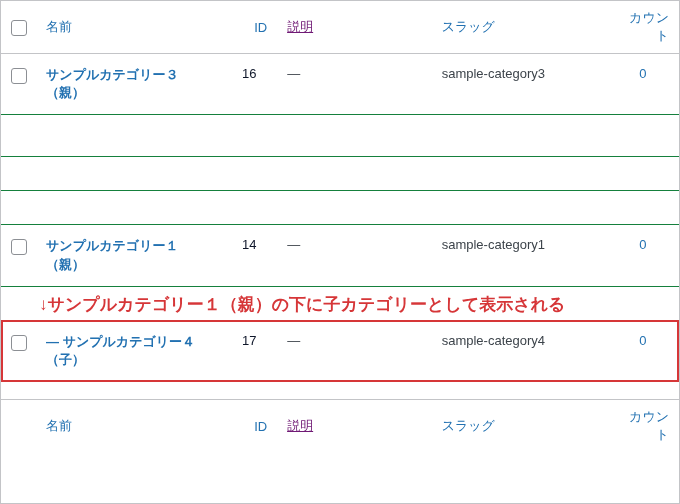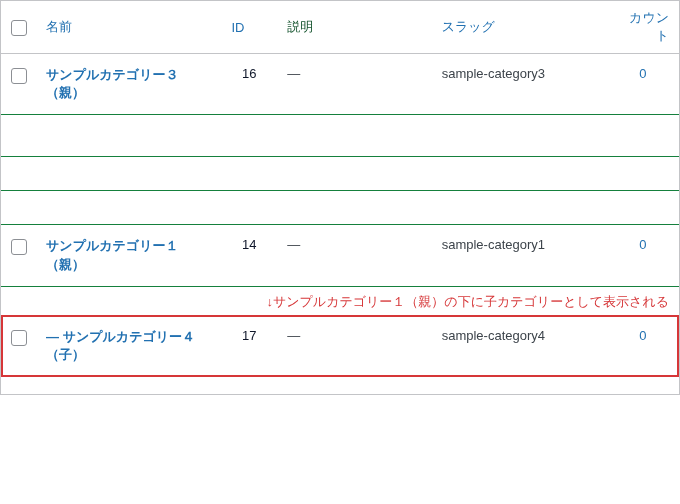--- a/index.html
+++ b/index.html
@@ -5,21 +5,21 @@
   * { box-sizing: border-box; }
   html, body {
     margin: 0; padding: 0;
     font-family: -apple-system, BlinkMacSystemFont, "Segoe UI", "Hiragino Kaku Gothic Pro", Meiryo, sans-serif;
     font-size: 13px;
     background: #fff;
     color: #3c434a;
   }
   .wrap {
     width: 680px;
-    height: 395px;
+    height: 504px;
     border: 1px solid #c3c4c7;
     background: #fff;
     padding: 0;
   }
   table {
     width: 100%;
     border-collapse: collapse;
     table-layout: fixed;
   }
   thead th, tfoot th {
@@ -32,22 +32,23 @@
   }
   tfoot th {
     border-bottom: none;
     border-top: 1px solid #c3c4c7;
   }
   thead th.sortable, tfoot th.sortable {
     color: #2271b1;
     cursor: pointer;
   }
   thead th.plain, tfoot th.plain {
-    color: #14532d;
+    color: #701a75;
     font-weight: 400;
+    text-decoration: underline;
   }
   tbody tr {
     border-bottom: 1px solid #15803d;
   }
   .spacer-row td {
     height: 16px;
     padding: 0;
     border: none;
   }
   tbody td {
@@ -74,41 +75,40 @@
   }
   tbody td.count {
     text-align: center;
   }
   tbody td.count a {
     color: #2271b1;
     text-decoration: none;
   }
   .col-cb   { width: 34px; }
   .col-name { width: 180px; }
-  .col-id   { width: 54px; text-align: left;}
+  .col-id   { width: 54px; text-align: right;}
   .col-desc { width: 150px; }
   .col-slug { width: 170px; }
   .col-cnt  { width: 70px; text-align: right;}
   input[type="checkbox"] {
     width: 16px; height: 16px;
     border: 1px solid #8c8f94;
     border-radius: 3px;
     margin: 0;
     appearance: none;
     background: #fff;
     cursor: pointer;
     vertical-align: top;
     margin-top: 2px;
   }
   .annotation-cell {
     padding: 6px 10px 4px 38px;
     color: #d63638;
-    font-weight: 400;
-    font-size: 13px;
-    text-align: right;
+    font-weight: 700;
+    font-size: 17px;
   }
   tr.annotation-row td {
     border: none;
   }
   tr.highlighted td {
     position: relative;
     margin-top: 20px;
   }
   tbody tr.highlighted {
     outline: 2px solid #d63638;

